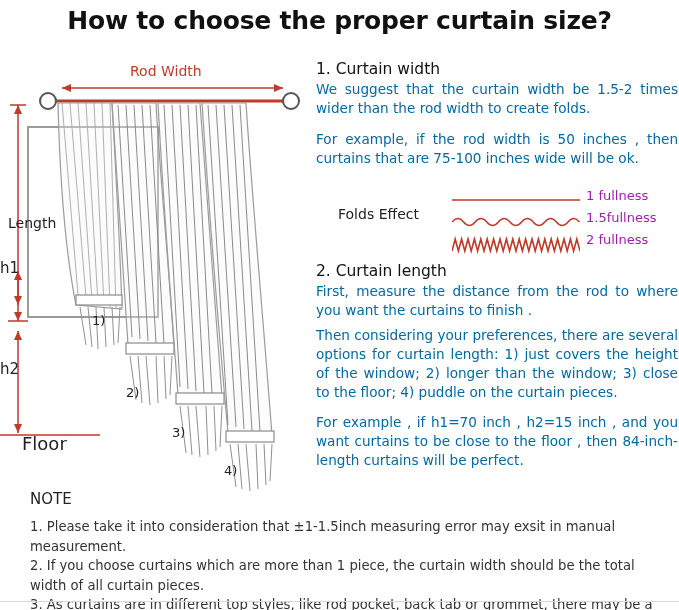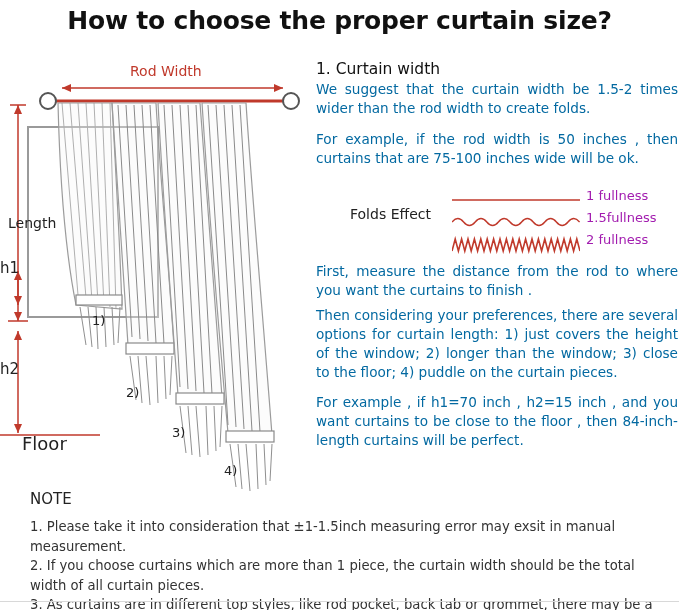--- a/index.html
+++ b/index.html
@@ -70,21 +70,21 @@
 
   
   .folds {
     position: relative;
     margin-top: 10px;
     margin-bottom: 8px;
     height: 76px;
   }
   .folds-label {
     position: absolute;
-    left: 34px;
+    left: 22px;
     top: 28px;
     font-size: 14px;
     color: #222;
   }
   .fold-row {
     position: absolute;
     left: 136px;
   }
   .fold-name {
     position: absolute;
@@ -235,20 +235,21 @@
       <div class="fold-name" style="top:32px;">1.5fullness</div>
 
       <div class="fold-row" style="top:58px;">
         <svg width="128" height="18" viewBox="0 0 128 18" xmlns="http://www.w3.org/2000/svg">
           <path d="M0 15 L3.2 3 L6.4 15 L9.6 3 L12.8 15 L16 3 L19.2 15 L22.4 3 L25.6 15 L28.8 3 L32 15 L35.2 3 L38.4 15 L41.6 3 L44.8 15 L48 3 L51.2 15 L54.4 3 L57.6 15 L60.8 3 L64 15 L67.2 3 L70.4 15 L73.6 3 L76.8 15 L80 3 L83.2 15 L86.4 3 L89.6 15 L92.8 3 L96 15 L99.2 3 L102.4 15 L105.6 3 L108.8 15 L112 3 L115.2 15 L118.4 3 L121.6 15 L124.8 3 L128 15" fill="none" stroke="#c0392b" stroke-width="1.6"></path>
         </svg>
       </div>
       <div class="fold-name" style="top:54px;">2 fullness</div>
     </div>
 
+    <div class="sec-head">2. Curtain length</div>
     <p class="para">First, measure the distance from the rod to where you want the curtains to finish .</p>
     <div class="gap-s"></div>
     <p class="para">Then considering your preferences, there are several options for curtain length: 1) just covers the height of the window; 2) longer than the window; 3) close to the floor; 4) puddle on the curtain pieces.</p>
     <div class="gap-m"></div>
     <p class="para">For example , if h1=70 inch , h2=15 inch , and you want curtains to be close to the floor , then 84-inch-length curtains will be perfect.</p>
   </div>
 
   <div class="note">
     <div class="note-title">NOTE</div>
     <p class="note-item">1. Please take it into consideration that ±1-1.5inch measuring error may exsit in manual measurement.</p>

